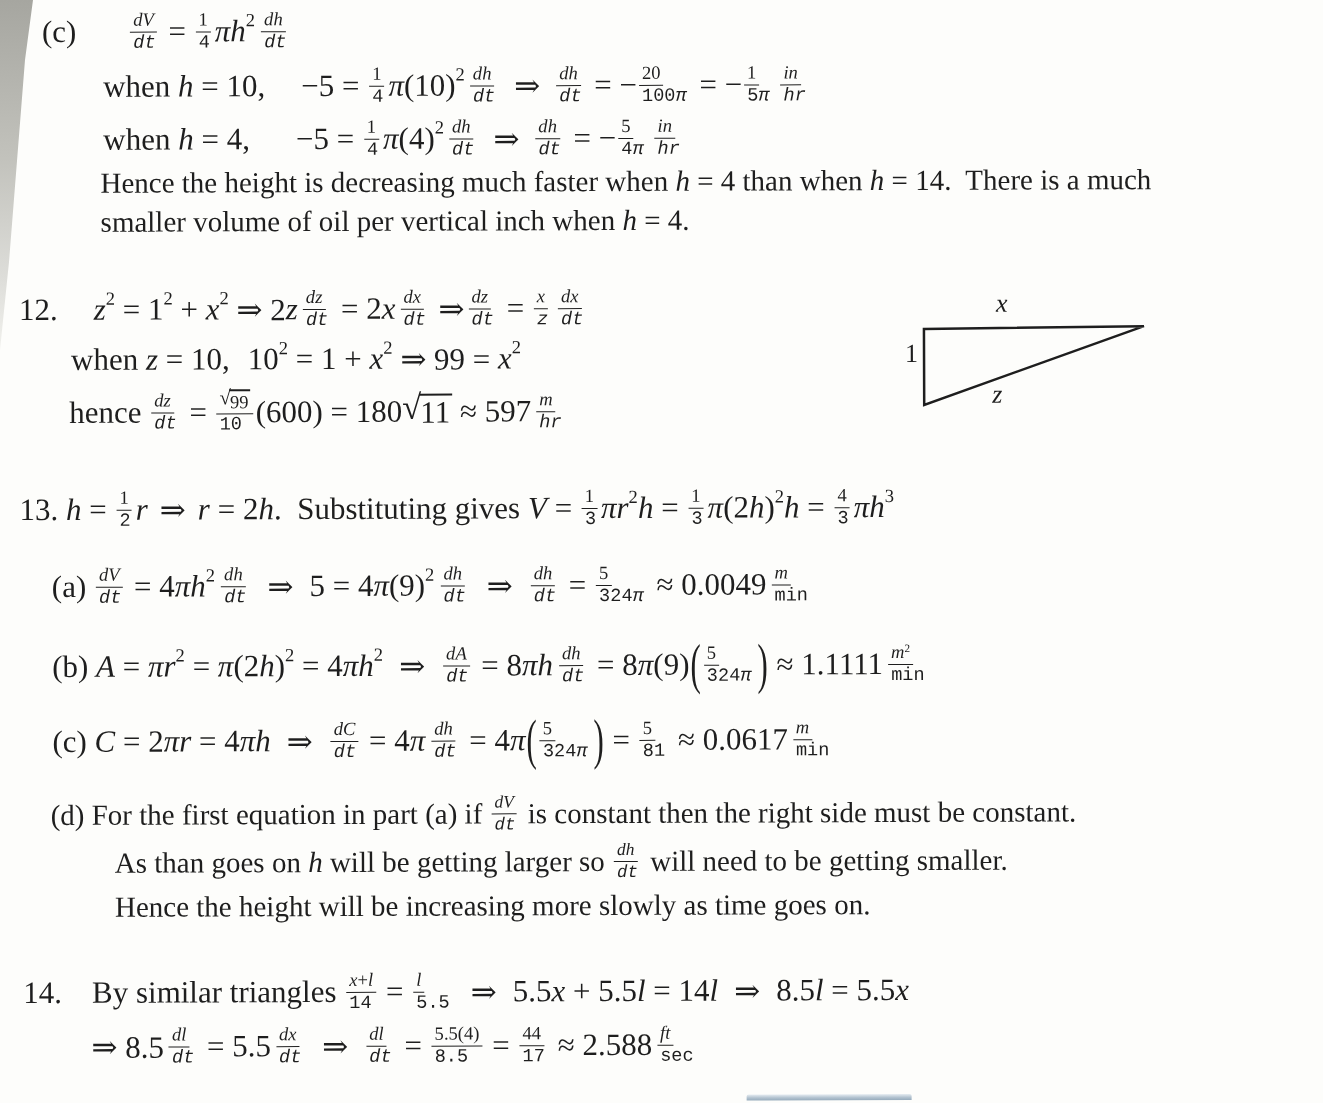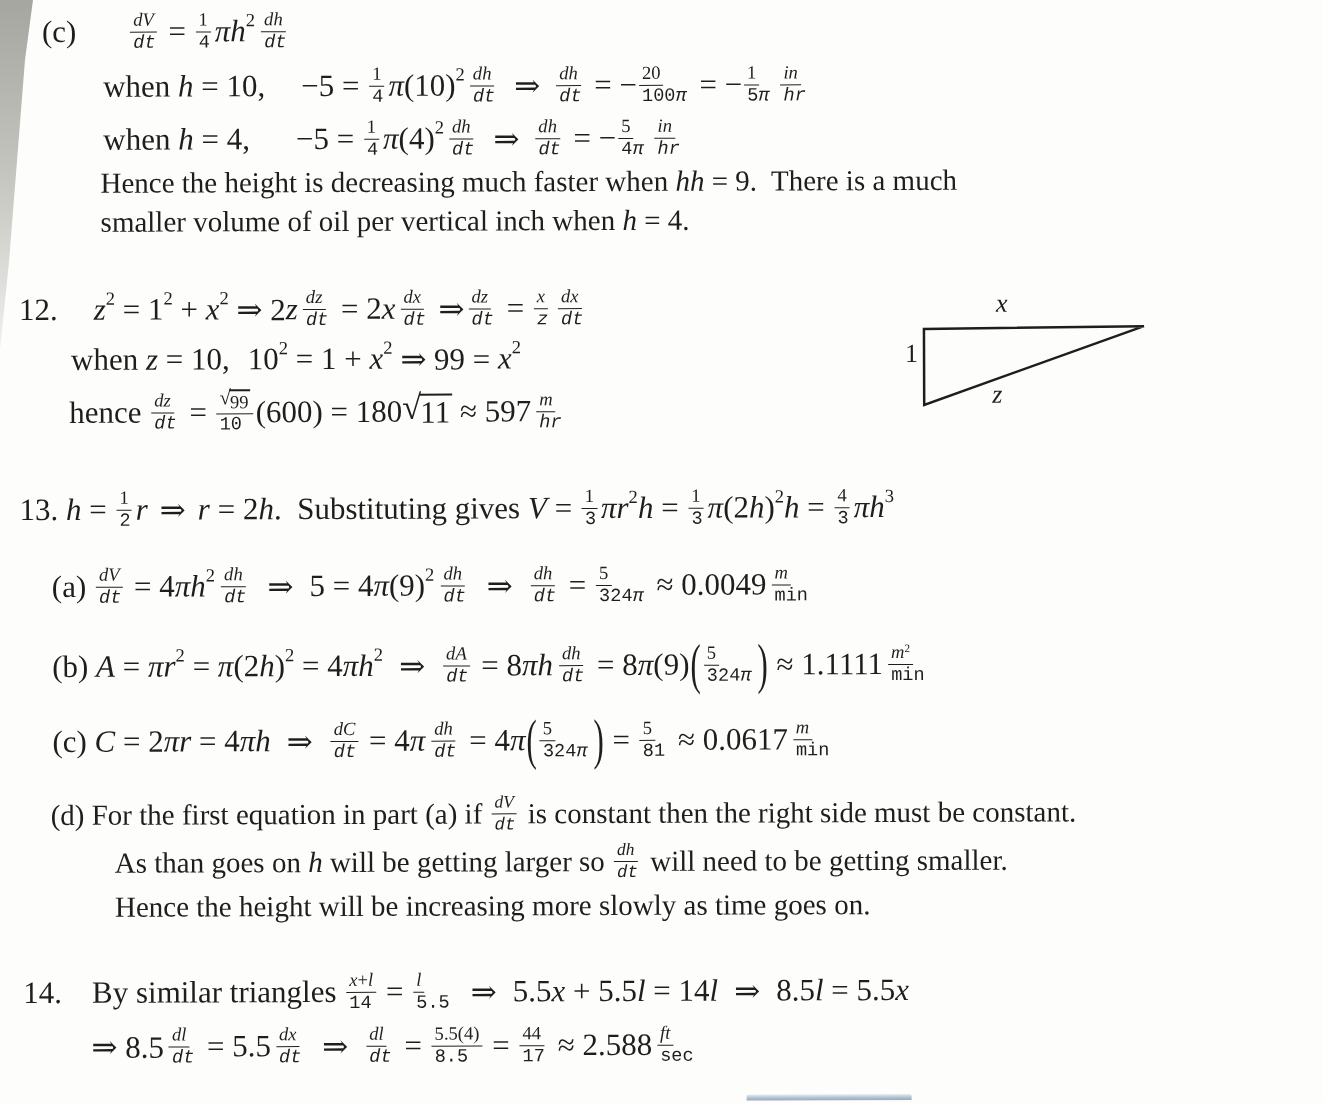--- a/index.html
+++ b/index.html
@@ -62,21 +62,21 @@
       </svg>
       <span class="dlabel" style="left:90px;top:4px;">x</span>
       <span class="dlabel upright" style="left:-1px;top:54px;">1</span>
       <span class="dlabel" style="left:86px;top:95px;">z</span>
     </div>
 
     <div class="bottom-bar"></div>
   <div class="line" style="left: 42px; top: 7px; font-size: 31px;"><span class="rm">(c)</span><span class="sp" style="width: 52px;"></span><span class="frac"><span class="num"><span class="it">dV</span></span><span class="den"><span class="it">dt</span></span></span><span class="rm"> = </span><span class="frac"><span class="num"><span class="rm">1</span></span><span class="den"><span class="rm">4</span></span></span><span class="it">πh</span><span class="sup">2</span><span class="sp" style="width: 4px;"></span><span class="frac"><span class="num"><span class="it">dh</span></span><span class="den"><span class="it">dt</span></span></span></div>
       <div class="line" style="left: 103px; top: 62px; font-size: 31px;"><span class="rm">when </span><span class="it">h</span><span class="rm"> = 10,</span><span class="sp" style="width: 36px;"></span><span class="rm">−5 = </span><span class="frac"><span class="num"><span class="rm">1</span></span><span class="den"><span class="rm">4</span></span></span><span class="it">π</span><span class="rm">(10)</span><span class="sup">2</span><span class="sp" style="width: 3px;"></span><span class="frac"><span class="num"><span class="it">dh</span></span><span class="den"><span class="it">dt</span></span></span><span class="sp" style="width: 14px;"></span><span class="rm">⇒</span><span class="sp" style="width: 14px;"></span><span class="frac"><span class="num"><span class="it">dh</span></span><span class="den"><span class="it">dt</span></span></span><span class="rm"> = −</span><span class="frac"><span class="num"><span class="rm">20</span></span><span class="den"><span class="rm">100</span><span class="it">π</span></span></span><span class="rm"> = −</span><span class="frac"><span class="num"><span class="rm">1</span></span><span class="den"><span class="rm">5</span><span class="it">π</span></span></span><span class="sp" style="width: 4px;"></span><span class="frac"><span class="num"><span class="it">in</span></span><span class="den"><span class="it">hr</span></span></span></div>
       <div class="line" style="left: 103px; top: 115px; font-size: 31px;"><span class="rm">when </span><span class="it">h</span><span class="rm"> = 4,</span><span class="sp" style="width: 46px;"></span><span class="rm">−5 = </span><span class="frac"><span class="num"><span class="rm">1</span></span><span class="den"><span class="rm">4</span></span></span><span class="it">π</span><span class="rm">(4)</span><span class="sup">2</span><span class="sp" style="width: 3px;"></span><span class="frac"><span class="num"><span class="it">dh</span></span><span class="den"><span class="it">dt</span></span></span><span class="sp" style="width: 14px;"></span><span class="rm">⇒</span><span class="sp" style="width: 14px;"></span><span class="frac"><span class="num"><span class="it">dh</span></span><span class="den"><span class="it">dt</span></span></span><span class="rm"> = −</span><span class="frac"><span class="num"><span class="rm">5</span></span><span class="den"><span class="rm">4</span><span class="it">π</span></span></span><span class="sp" style="width: 4px;"></span><span class="frac"><span class="num"><span class="it">in</span></span><span class="den"><span class="it">hr</span></span></span></div>
-      <div class="line" style="left: 100px; top: 158px; font-size: 29px;"><span class="rm">Hence the height is decreasing much faster when </span><span class="it">h</span><span class="it">h</span><span class="rm"> = 9.  There is a much</span></div>
+      <div class="line" style="left: 100px; top: 158px; font-size: 29px;"><span class="rm">Hence the height is decreasing much faster when </span><span class="it">h</span><span class="rm"> = 4 than when </span><span class="it">h</span><span class="rm"> = 14.  There is a much</span></div>
       <div class="line" style="left: 100px; top: 197px; font-size: 29px;"><span class="rm">smaller volume of oil per vertical inch when </span><span class="it">h</span><span class="rm"> = 4.</span></div>
       <div class="line" style="left: 18px; top: 285px; font-size: 31px;"><span class="rm">12.</span><span class="sp" style="width: 36px;"></span><span class="it">z</span><span class="sup">2</span><span class="rm"> = 1</span><span class="sup">2</span><span class="rm"> + </span><span class="it">x</span><span class="sup">2</span><span class="rm"> ⇒ 2</span><span class="it">z</span><span class="sp" style="width: 3px;"></span><span class="frac"><span class="num"><span class="it">dz</span></span><span class="den"><span class="it">dt</span></span></span><span class="rm"> = 2</span><span class="it">x</span><span class="sp" style="width: 3px;"></span><span class="frac"><span class="num"><span class="it">dx</span></span><span class="den"><span class="it">dt</span></span></span><span class="rm"> ⇒</span><span class="sp" style="width: 2px;"></span><span class="frac"><span class="num"><span class="it">dz</span></span><span class="den"><span class="it">dt</span></span></span><span class="rm"> = </span><span class="frac"><span class="num"><span class="it">x</span></span><span class="den"><span class="it">z</span></span></span><span class="sp" style="width: 3px;"></span><span class="frac"><span class="num"><span class="it">dx</span></span><span class="den"><span class="it">dt</span></span></span></div>
       <div class="line" style="left: 70px; top: 335px; font-size: 31px;"><span class="rm">when </span><span class="it">z</span><span class="rm"> = 10,</span><span class="sp" style="width: 18px;"></span><span class="rm">10</span><span class="sup">2</span><span class="rm"> = 1 + </span><span class="it">x</span><span class="sup">2</span><span class="rm"> ⇒ 99 = </span><span class="it">x</span><span class="sup">2</span></div>
       <div class="line" style="left: 68px; top: 388px; font-size: 31px;"><span class="rm">hence </span><span class="frac"><span class="num"><span class="it">dz</span></span><span class="den"><span class="it">dt</span></span></span><span class="rm"> = </span><span class="frac"><span class="num"><span class="rt"><span class="rs">√</span><span class="rb">99</span></span></span><span class="den"><span class="rm">10</span></span></span><span class="rm">(600) = 180</span><span class="rt"><span class="rs">√</span><span class="rb">11</span></span><span class="rm"> ≈ 597</span><span class="sp" style="width: 3px;"></span><span class="frac"><span class="num"><span class="it">m</span></span><span class="den"><span class="it">hr</span></span></span></div>
       <div class="line" style="left: 18px; top: 485px; font-size: 31px;"><span class="rm">13. </span><span class="it">h</span><span class="rm"> = </span><span class="frac"><span class="num"><span class="rm">1</span></span><span class="den"><span class="rm">2</span></span></span><span class="it">r</span><span class="sp" style="width: 12px;"></span><span class="rm">⇒</span><span class="sp" style="width: 12px;"></span><span class="it">r</span><span class="rm"> = 2</span><span class="it">h</span><span class="rm">.  Substituting gives </span><span class="it">V</span><span class="rm"> = </span><span class="frac"><span class="num"><span class="rm">1</span></span><span class="den"><span class="rm">3</span></span></span><span class="it">πr</span><span class="sup">2</span><span class="it">h</span><span class="rm"> = </span><span class="frac"><span class="num"><span class="rm">1</span></span><span class="den"><span class="rm">3</span></span></span><span class="it">π</span><span class="rm">(2</span><span class="it">h</span><span class="rm">)</span><span class="sup">2</span><span class="it">h</span><span class="rm"> = </span><span class="frac"><span class="num"><span class="rm">4</span></span><span class="den"><span class="rm">3</span></span></span><span class="it">πh</span><span class="sup">3</span></div>
       <div class="line" style="left: 50px; top: 562px; font-size: 31px;"><span class="rm">(a) </span><span class="frac"><span class="num"><span class="it">dV</span></span><span class="den"><span class="it">dt</span></span></span><span class="rm"> = 4</span><span class="it">πh</span><span class="sup">2</span><span class="sp" style="width: 4px;"></span><span class="frac"><span class="num"><span class="it">dh</span></span><span class="den"><span class="it">dt</span></span></span><span class="sp" style="width: 16px;"></span><span class="rm">⇒</span><span class="sp" style="width: 16px;"></span><span class="rm">5 = 4</span><span class="it">π</span><span class="rm">(9)</span><span class="sup">2</span><span class="sp" style="width: 4px;"></span><span class="frac"><span class="num"><span class="it">dh</span></span><span class="den"><span class="it">dt</span></span></span><span class="sp" style="width: 16px;"></span><span class="rm">⇒</span><span class="sp" style="width: 16px;"></span><span class="frac"><span class="num"><span class="it">dh</span></span><span class="den"><span class="it">dt</span></span></span><span class="rm"> = </span><span class="frac"><span class="num"><span class="rm">5</span></span><span class="den"><span class="rm">324</span><span class="it">π</span></span></span><span class="rm"> ≈ 0.0049</span><span class="sp" style="width: 3px;"></span><span class="frac"><span class="num"><span class="it">m</span></span><span class="den"><span class="rm">min</span></span></span></div>
       <div class="line" style="left: 50px; top: 642px; font-size: 31px;"><span class="rm">(b) </span><span class="it">A</span><span class="rm"> = </span><span class="it">πr</span><span class="sup">2</span><span class="rm"> = </span><span class="it">π</span><span class="rm">(2</span><span class="it">h</span><span class="rm">)</span><span class="sup">2</span><span class="rm"> = 4</span><span class="it">πh</span><span class="sup">2</span><span class="sp" style="width: 16px;"></span><span class="rm">⇒</span><span class="sp" style="width: 16px;"></span><span class="frac"><span class="num"><span class="it">dA</span></span><span class="den"><span class="it">dt</span></span></span><span class="rm"> = 8</span><span class="it">πh</span><span class="sp" style="width: 4px;"></span><span class="frac"><span class="num"><span class="it">dh</span></span><span class="den"><span class="it">dt</span></span></span><span class="rm"> = 8</span><span class="it">π</span><span class="rm">(9)</span><span class="bp">(</span><span class="frac"><span class="num"><span class="rm">5</span></span><span class="den"><span class="rm">324</span><span class="it">π</span></span></span><span class="bp">)</span><span class="rm"> ≈ 1.1111</span><span class="sp" style="width: 3px;"></span><span class="frac"><span class="num"><span class="it">m</span><span class="sup">2</span></span><span class="den"><span class="rm">min</span></span></span></div>
       <div class="line" style="left: 50px; top: 717px; font-size: 31px;"><span class="rm">(c) </span><span class="it">C</span><span class="rm"> = 2</span><span class="it">πr</span><span class="rm"> = 4</span><span class="it">πh</span><span class="sp" style="width: 16px;"></span><span class="rm">⇒</span><span class="sp" style="width: 16px;"></span><span class="frac"><span class="num"><span class="it">dC</span></span><span class="den"><span class="it">dt</span></span></span><span class="rm"> = 4</span><span class="it">π</span><span class="sp" style="width: 4px;"></span><span class="frac"><span class="num"><span class="it">dh</span></span><span class="den"><span class="it">dt</span></span></span><span class="rm"> = 4</span><span class="it">π</span><span class="bp">(</span><span class="frac"><span class="num"><span class="rm">5</span></span><span class="den"><span class="rm">324</span><span class="it">π</span></span></span><span class="bp">)</span><span class="rm"> = </span><span class="frac"><span class="num"><span class="rm">5</span></span><span class="den"><span class="rm">81</span></span></span><span class="rm"> ≈ 0.0617</span><span class="sp" style="width: 3px;"></span><span class="frac"><span class="num"><span class="it">m</span></span><span class="den"><span class="rm">min</span></span></span></div>
       <div class="line" style="left: 48px; top: 790px; font-size: 29px;"><span class="rm">(d) For the first equation in part (a) if </span><span class="frac"><span class="num"><span class="it">dV</span></span><span class="den"><span class="it">dt</span></span></span><span class="rm"> is constant then the right side must be constant.</span></div>
       <div class="line" style="left: 112px; top: 838px; font-size: 29px;"><span class="rm">As than goes on </span><span class="it">h</span><span class="rm"> will be getting larger so </span><span class="frac"><span class="num"><span class="it">dh</span></span><span class="den"><span class="it">dt</span></span></span><span class="rm"> will need to be getting smaller.</span></div>

